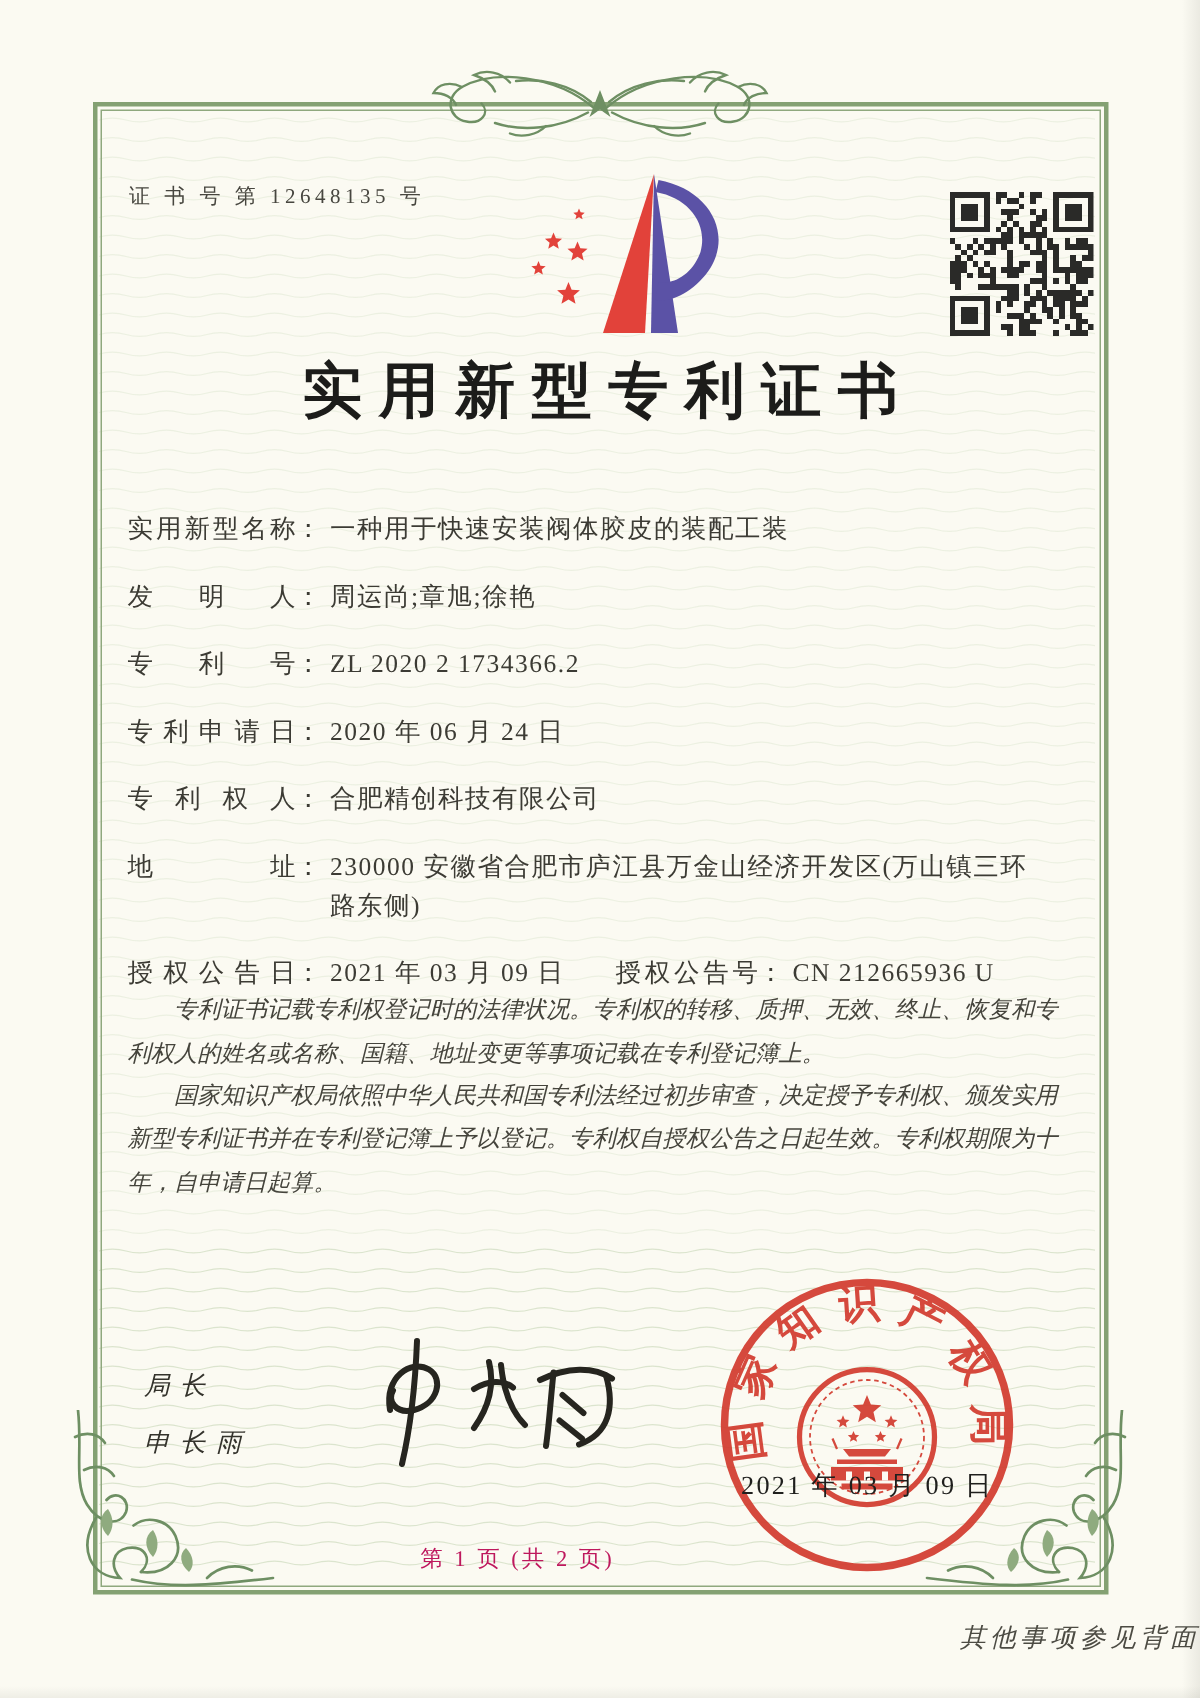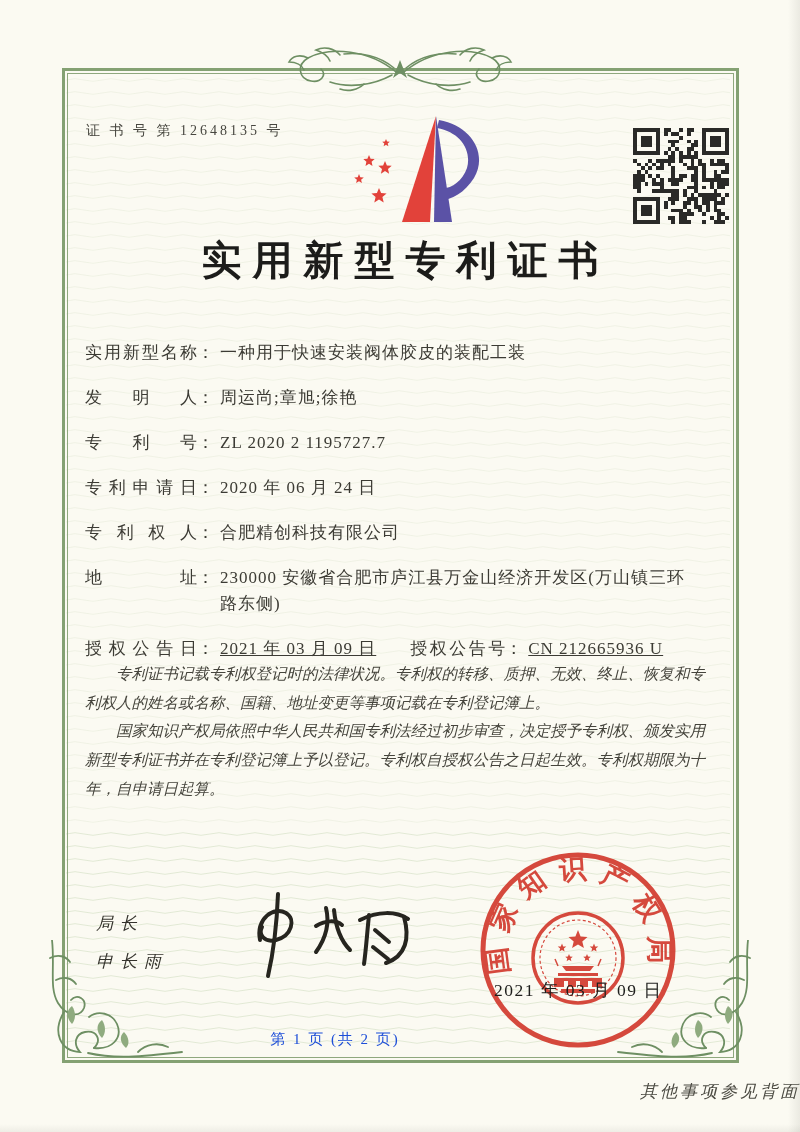--- a/index.html
+++ b/index.html
@@ -31,40 +31,40 @@
     box-sizing:border-box;color:#1c1c1a;}
 
   .fields{position:absolute;left:85px;top:340px;width:632px;font-size:17px;
     color:#3c3b34;}
   .field-row{line-height:26px;margin-bottom:19px;white-space:nowrap;}
   .field-label{display:inline-block;width:112px;text-align:justify;
     text-align-last:justify;vertical-align:top;}
   .field-colon{display:inline-block;vertical-align:top;margin-right:6px;}
   .field-value{display:inline-block;width:478px;vertical-align:top;
     letter-spacing:1px;white-space:normal;}
-  .grant-row{line-height:26px;white-space:nowrap;text-decoration:underline;}
+  .grant-row{line-height:26px;white-space:nowrap;}
   .grant-no-label{display:inline-block;width:95px;text-align:justify;
     text-align-last:justify;vertical-align:top;margin-left:34px;}
 
   .paragraphs{position:absolute;left:85px;top:660px;width:632px;
     font-size:15.5px;line-height:1.85;color:#45443c;font-style:italic;}
   .paragraphs p{margin:0;text-indent:2em;}
 
   .sig-title{position:absolute;left:96px;top:912px;font-size:17px;
     letter-spacing:7px;color:#34332c;font-style:italic;text-align:right;}
   .sig-name{position:absolute;left:96px;top:950px;font-size:17px;
     letter-spacing:7px;color:#34332c;font-style:italic;}
   .signature{position:absolute;left:222px;top:880px;}
 
   .seal{position:absolute;left:477px;top:849px;}
   .seal-date{position:absolute;left:494px;top:978px;font-size:17.5px;
     letter-spacing:1.5px;color:#1f1f1d;}
 
-  .page-num{position:absolute;left:0;top:1030px;width:670px;text-align:center;
-    font-size:15px;letter-spacing:2px;color:#1d4ed8;}
+  .page-num{position:absolute;left:10px;top:1030px;width:670px;text-align:center;
+    font-size:15px;letter-spacing:2px;color:#be185d;}
   .back-note{position:absolute;left:0;top:1080px;width:800px;text-align:right;
     font-size:17px;letter-spacing:3px;color:#4c4b43;font-style:italic;}
 
   .ornament-top{position:absolute;left:285px;top:42px;}
   .ornament-bl{position:absolute;left:42px;top:940px;}
   .ornament-br{position:absolute;right:42px;top:940px;transform:scaleX(-1);}
 </style>
 </head>
 <body>
 
@@ -529,21 +529,21 @@
 <div class="doc-title">实用新型专利证书</div>
 
 <div class="fields">
   <div class="field-row">
     <span class="field-label">实用新型名称</span><span class="field-colon">：</span><span class="field-value">一种用于快速安装阀体胶皮的装配工装</span>
   </div>
   <div class="field-row">
     <span class="field-label">发明人</span><span class="field-colon">：</span><span class="field-value">周运尚;章旭;徐艳</span>
   </div>
   <div class="field-row">
-    <span class="field-label">专利号</span><span class="field-colon">：</span><span class="field-value">ZL 2020 2 1195727.7</span>
+    <span class="field-label">专利号</span><span class="field-colon">：</span><span class="field-value">ZL 2020 2 1734366.2</span>
   </div>
   <div class="field-row">
     <span class="field-label">专利申请日</span><span class="field-colon">：</span><span class="field-value">2020 年 06 月 24 日</span>
   </div>
   <div class="field-row">
     <span class="field-label">专利权人</span><span class="field-colon">：</span><span class="field-value">合肥精创科技有限公司</span>
   </div>
   <div class="field-row">
     <span class="field-label">地址</span><span class="field-colon">：</span><span class="field-value">230000 安徽省合肥市庐江县万金山经济开发区(万山镇三环路东侧)</span>
   </div>

